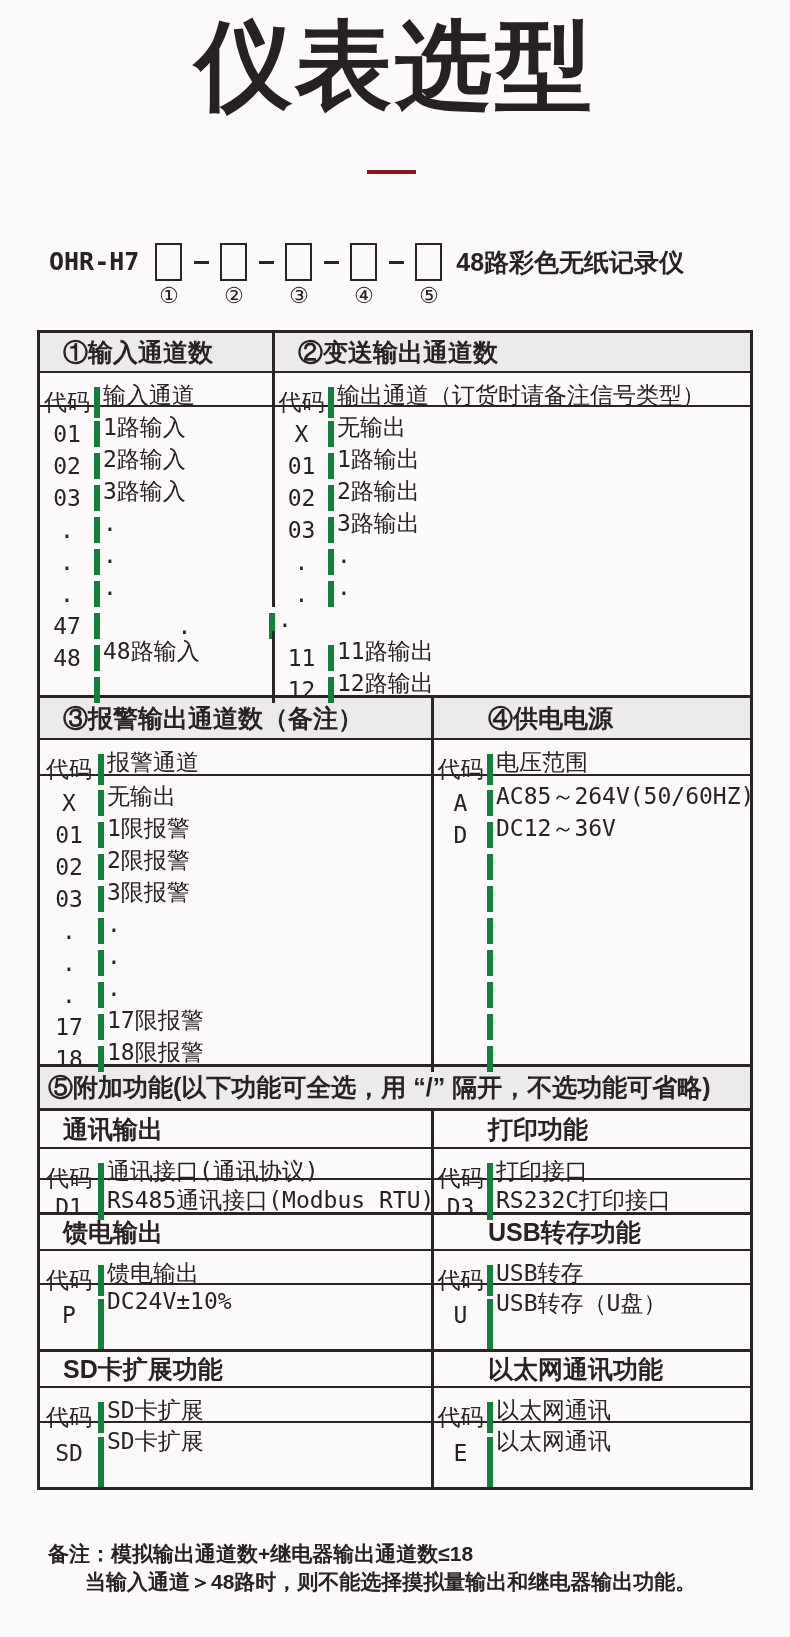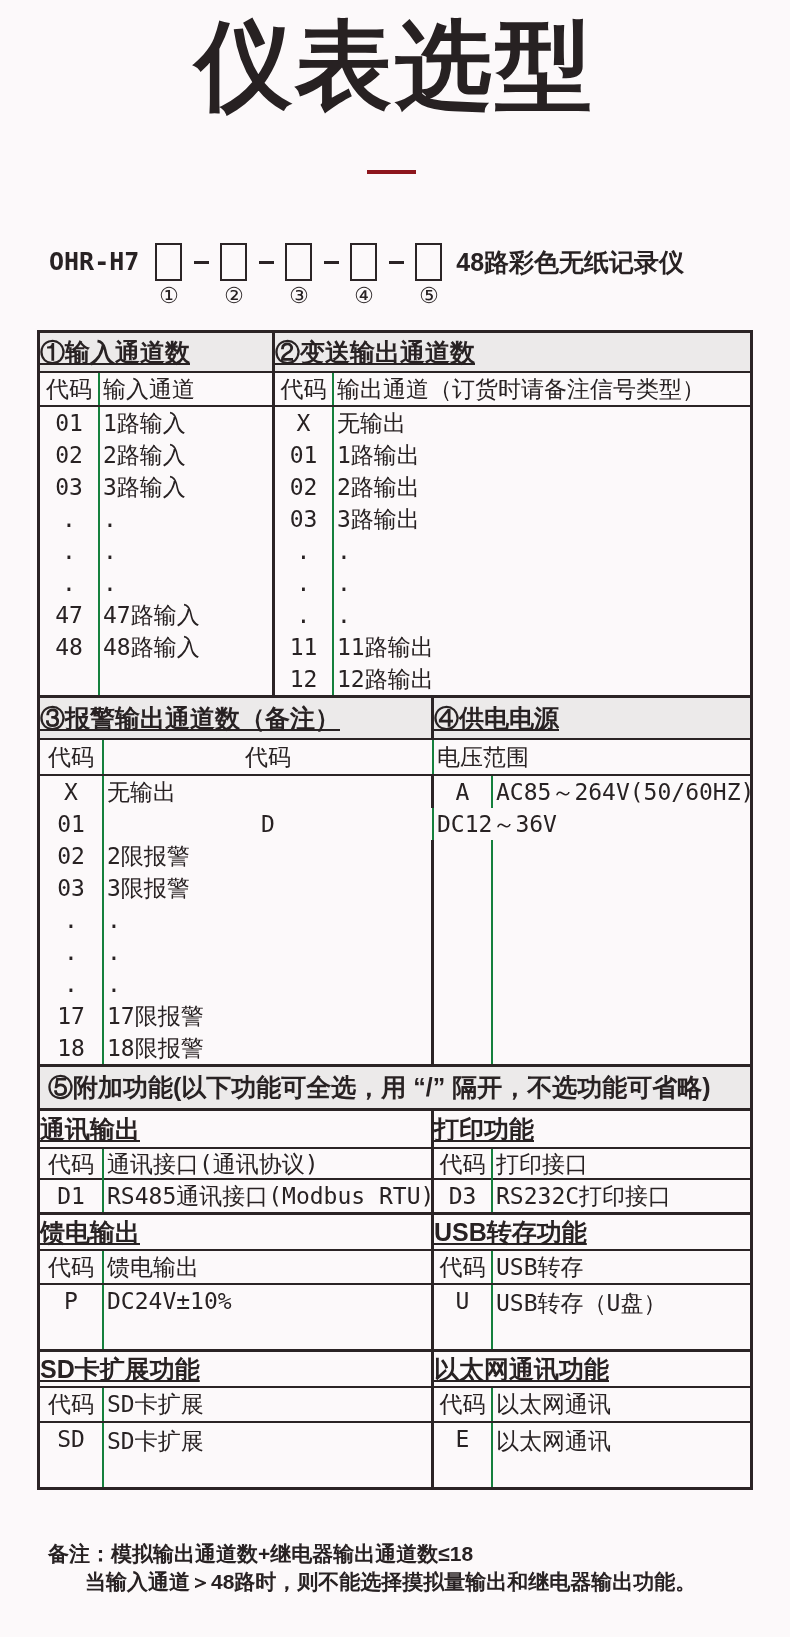--- a/index.html
+++ b/index.html
@@ -54,37 +54,37 @@
   .sec { border-bottom:3px solid #2b2425; }
   .sec.last { border-bottom:0; }
 
   .hrow {
     display:grid; border-bottom:2px solid #2b2425;
     font-weight:bold; font-size:25px;
     font-family:"Liberation Sans",sans-serif;
   }
   .hrow.gray { background:#eceaea; }
   .hg12 { grid-template-columns:235px 1fr; }
-  .hg34 { grid-template-columns:394px 1fr; }
-  .hc { display:flex; align-items:center; padding-left:0;text-decoration:underline; }
+  .hg34 { grid-template-columns:394px 1fr;gap:31px; }
+  .hc { display:flex; align-items:center; padding-left:23px; }
   .hc.mid { border-right:3px solid #2b2425; }
 
   .full-h {
     display:flex; align-items:center; padding-left:8px;
     background:#eceaea; font-weight:bold; font-size:25px; height:41px;
     font-family:"Liberation Sans",sans-serif;
     white-space:nowrap;
   }
 
   .row { display:grid; }
   .g12 { grid-template-columns:60px 175px 59px 1fr; }
   .g34 { grid-template-columns:64px 330px 59px 1fr; }
   .row.sub { border-bottom:2px solid #2b2425; }
 
-  .cc { display:flex; align-items:center; justify-content:center; border-right:2px solid #15803d; }
+  .cc { display:flex; align-items:center; justify-content:center; border-right:6px solid #15803d;margin-top:14px; }
   .cv { display:flex; align-items:center; padding-left:3px; white-space:nowrap; }
   .cv.mid { border-right:3px solid #2b2425; }
 
   .r40{height:40px} .r42{height:42px} .r38{height:38px} .r36{height:36px}
   .r35{height:35px} .r34{height:34px} .r32{height:32px} .r31{height:31px}
   .r64{height:64px}
   .top > div { align-items:flex-start; padding-top:3px; }
 
   
   .notes {
@@ -183,21 +183,20 @@
       <div class="cv">.</div>
     </div>
     <div class="row g12 r32">
       <div class="cc">.</div>
       <div class="cv mid">.</div>
       <div class="cc">.</div>
       <div class="cv">.</div>
     </div>
     <div class="row g12 r32">
       <div class="cc">47</div>
-      <div class="cv mid">47路输入</div>
       <div class="cc">.</div>
       <div class="cv">.</div>
     </div>
     <div class="row g12 r32">
       <div class="cc">48</div>
       <div class="cv mid">48路输入</div>
       <div class="cc">11</div>
       <div class="cv">11路输出</div>
     </div>
     <div class="row g12 r32">
@@ -208,31 +207,33 @@
     </div>
   </div>
 
   <div class="sec">
     <div class="hrow hg34 gray r42">
       <div class="hc mid">③报警输出通道数（备注）</div>
       <div class="hc">④供电电源</div>
     </div>
     <div class="row sub g34 r36">
       <div class="cc">代码</div>
+      <div class="cv mid">报警通道</div>
       <div class="cc">代码</div>
       <div class="cv">电压范围</div>
     </div>
     <div class="row g34 r32">
       <div class="cc">X</div>
       <div class="cv mid">无输出</div>
       <div class="cc">A</div>
       <div class="cv">AC85～264V(50/60HZ)</div>
     </div>
     <div class="row g34 r32">
       <div class="cc">01</div>
+      <div class="cv mid">1限报警</div>
       <div class="cc">D</div>
       <div class="cv">DC12～36V</div>
     </div>
     <div class="row g34 r32">
       <div class="cc">02</div>
       <div class="cv mid">2限报警</div>
       <div class="cc"></div>
       <div class="cv"></div>
     </div>
     <div class="row g34 r32">

